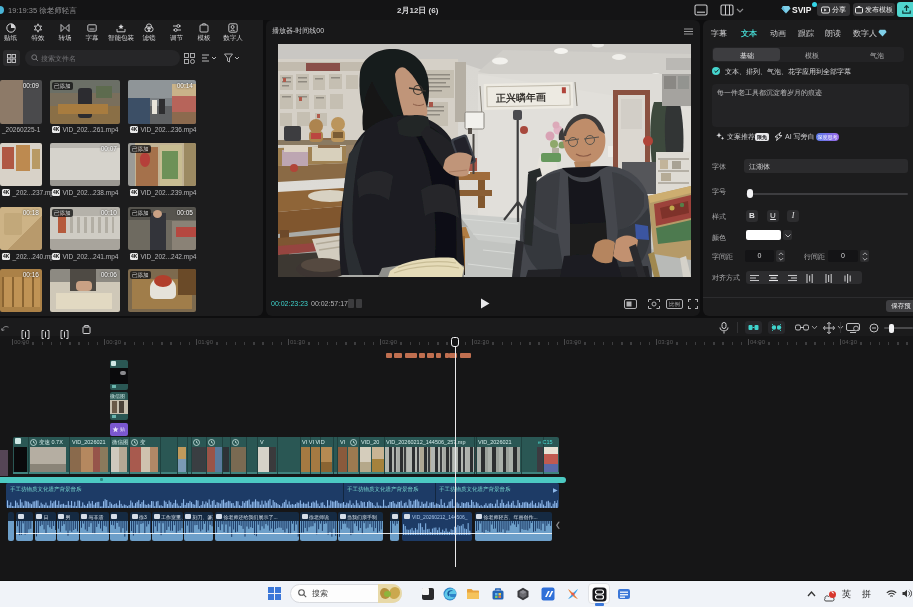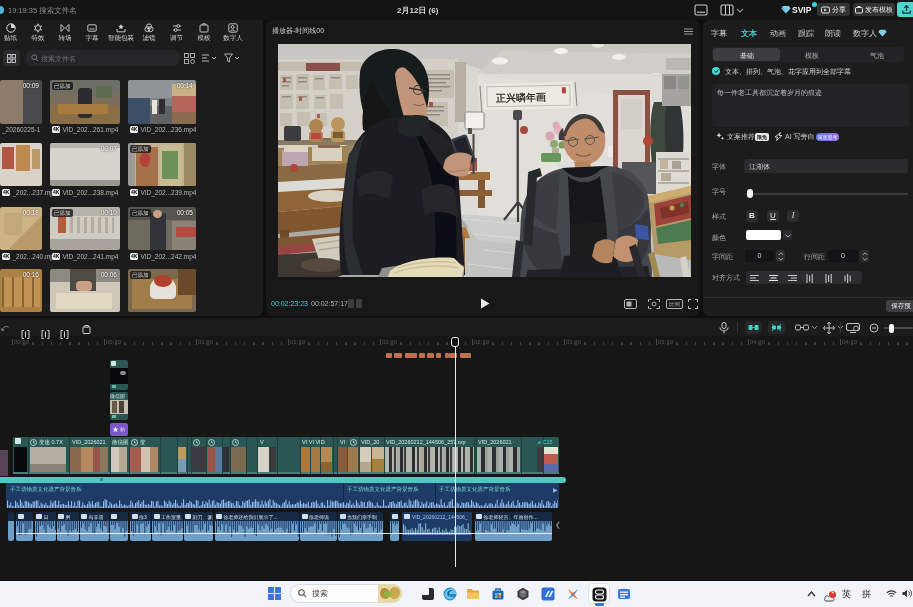--- a/index.html
+++ b/index.html
@@ -13,21 +13,21 @@
 .fname{position:absolute;color:#b9b9bb;font-size:6.5px;white-space:nowrap;display:flex;align-items:center;gap:2px;}
 .k4{display:inline-block;background:#e8e8e8;color:#111;font-size:5px;font-weight:bold;border-radius:1.5px;padding:0 1px;line-height:7px;}
 .thumb{position:absolute;border-radius:2px;overflow:hidden;}
 </style>
 </head>
 <body>
 <div id="app">
 
 <div class="abs" style="left:0;top:0;width:913px;height:20px;background:#141415;"></div>
 <div class="abs" style="left:-4px;top:6px;width:8px;height:8px;border-radius:50%;background:#49b4d6;"></div>
-<div class="abs" style="left:8px;top:6px;color:#8f8f91;font-size:7.5px;">19:19:35 搜索文件名</div>
+<div class="abs" style="left:8px;top:6px;color:#8f8f91;font-size:7.5px;">19:19:35 徐老师轻言</div>
 <div class="abs" style="left:397px;top:5px;color:#d8d8da;font-size:8px;font-weight:bold;">2月12日 (6)</div>
 
 <svg class="abs" style="left:694px;top:4px;" width="14" height="12" viewBox="0 0 14 12">
       <rect x="1" y="1" width="12" height="10" rx="1.5" fill="none" stroke="#c9c9cb" stroke-width="1.1"></rect>
       <line x1="3" y1="8.2" x2="11" y2="8.2" stroke="#c9c9cb" stroke-width="1.1"></line>
     </svg>
 <svg class="abs" style="left:720px;top:4px;" width="14" height="12" viewBox="0 0 14 12">
       <rect x="1" y="1" width="12" height="10" rx="1.5" fill="none" stroke="#c9c9cb" stroke-width="1.1"></rect>
       <line x1="5.5" y1="1" x2="5.5" y2="11" stroke="#c9c9cb" stroke-width="1"></line>
       <line x1="9.5" y1="1" x2="9.5" y2="11" stroke="#c9c9cb" stroke-width="1"></line>

